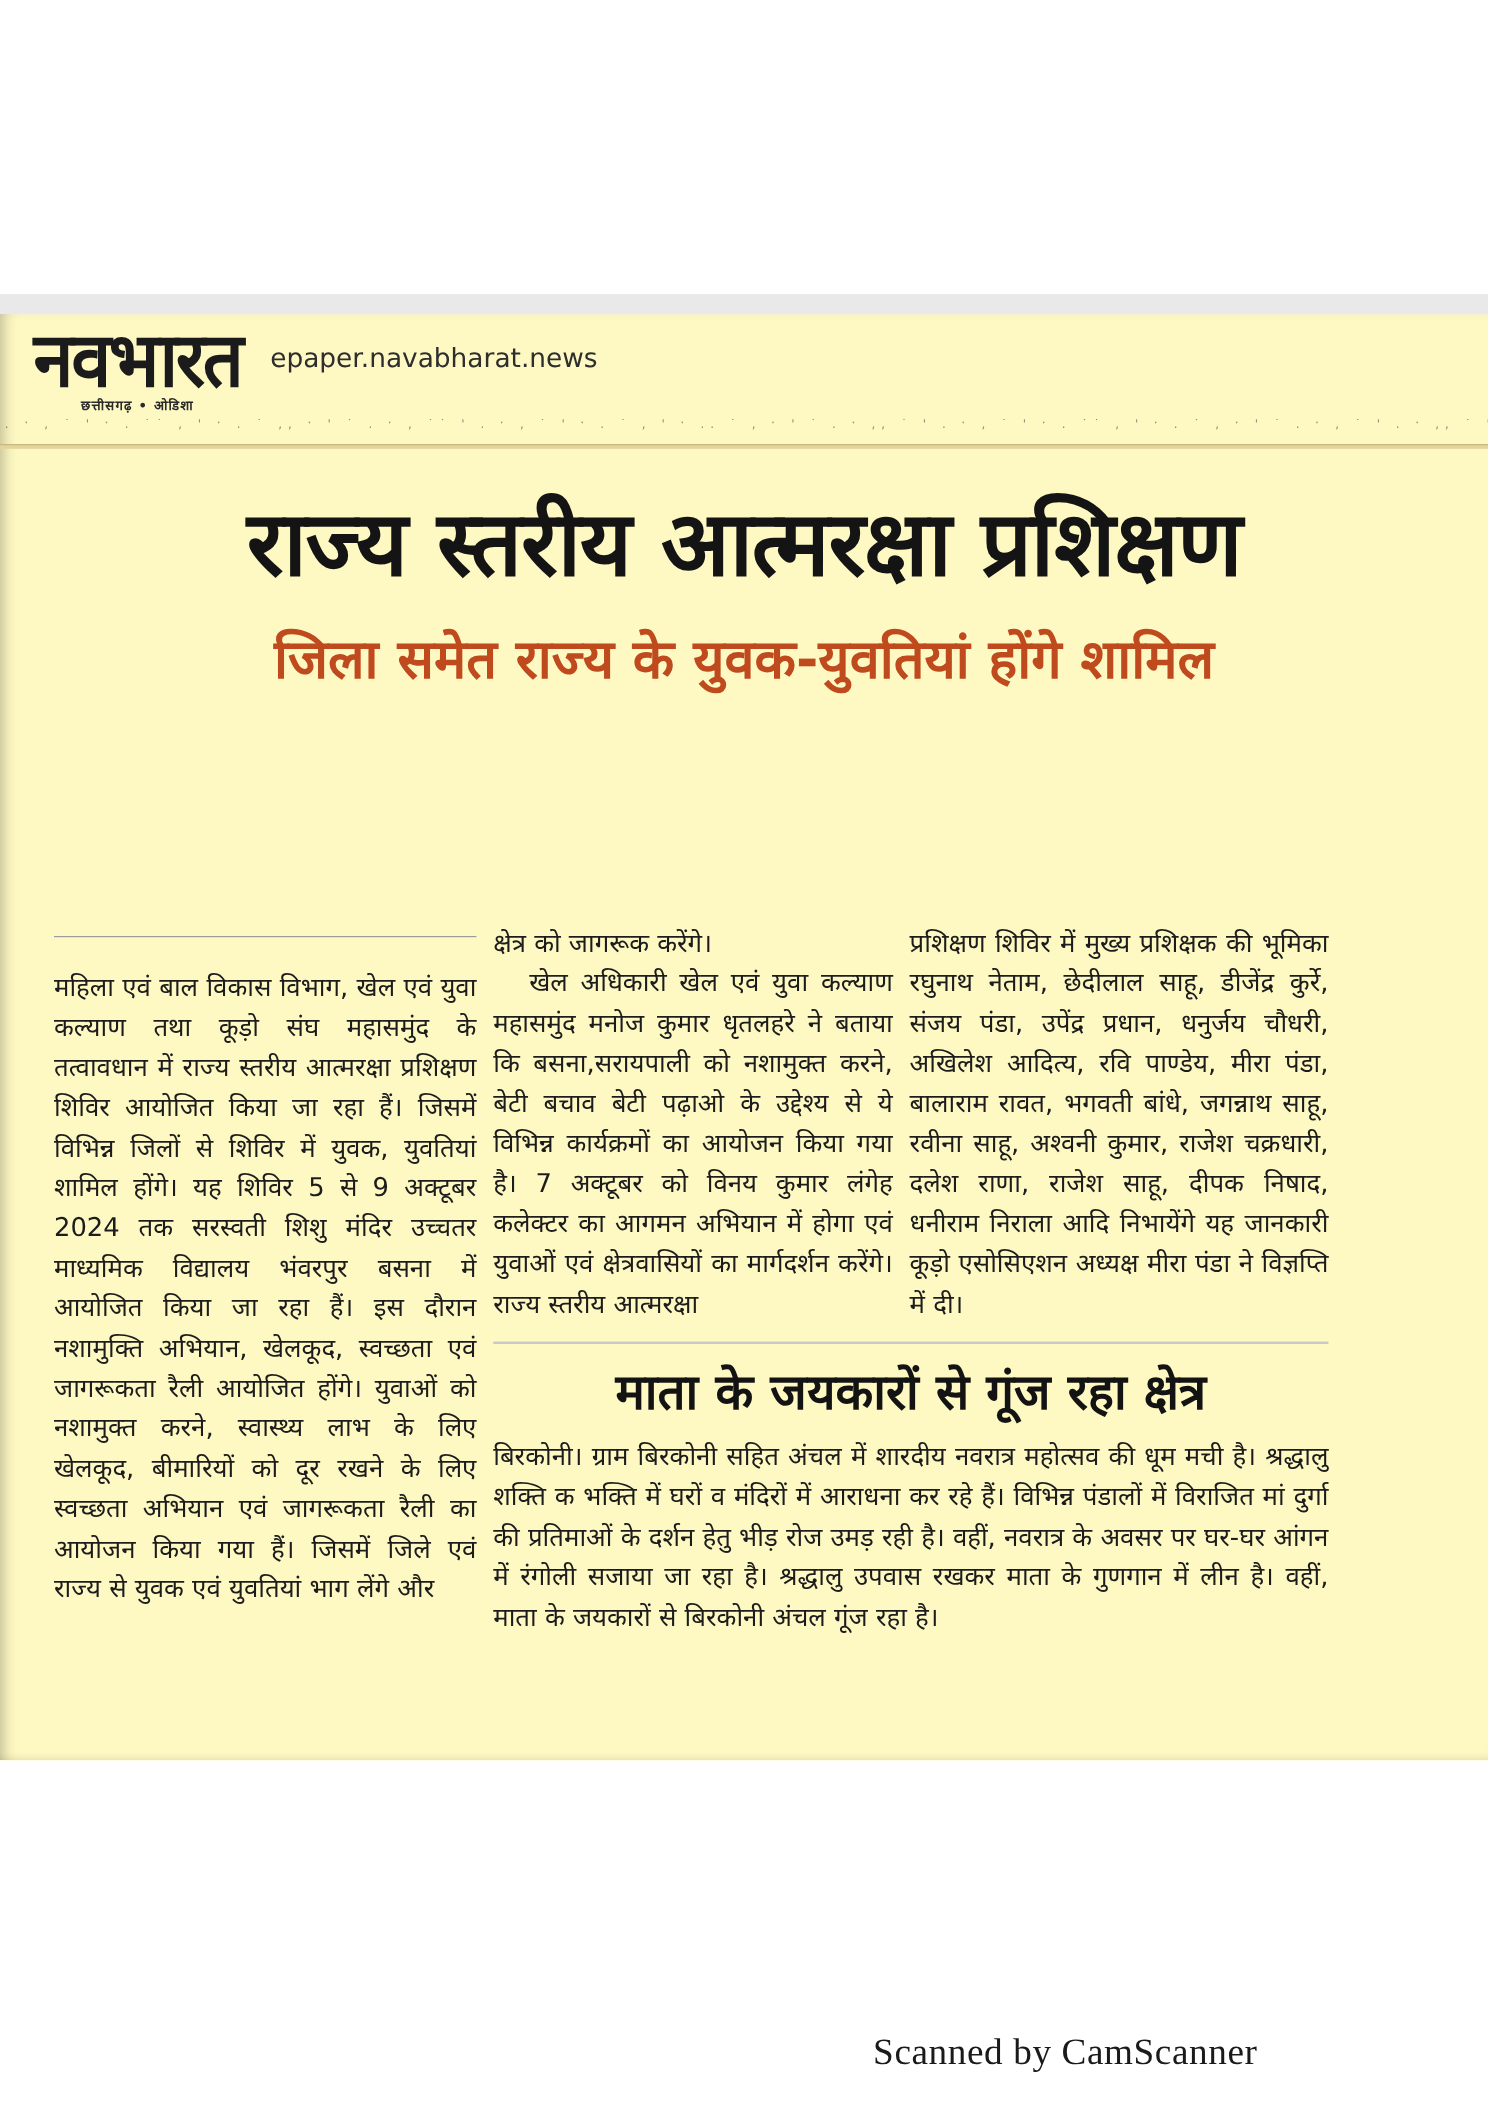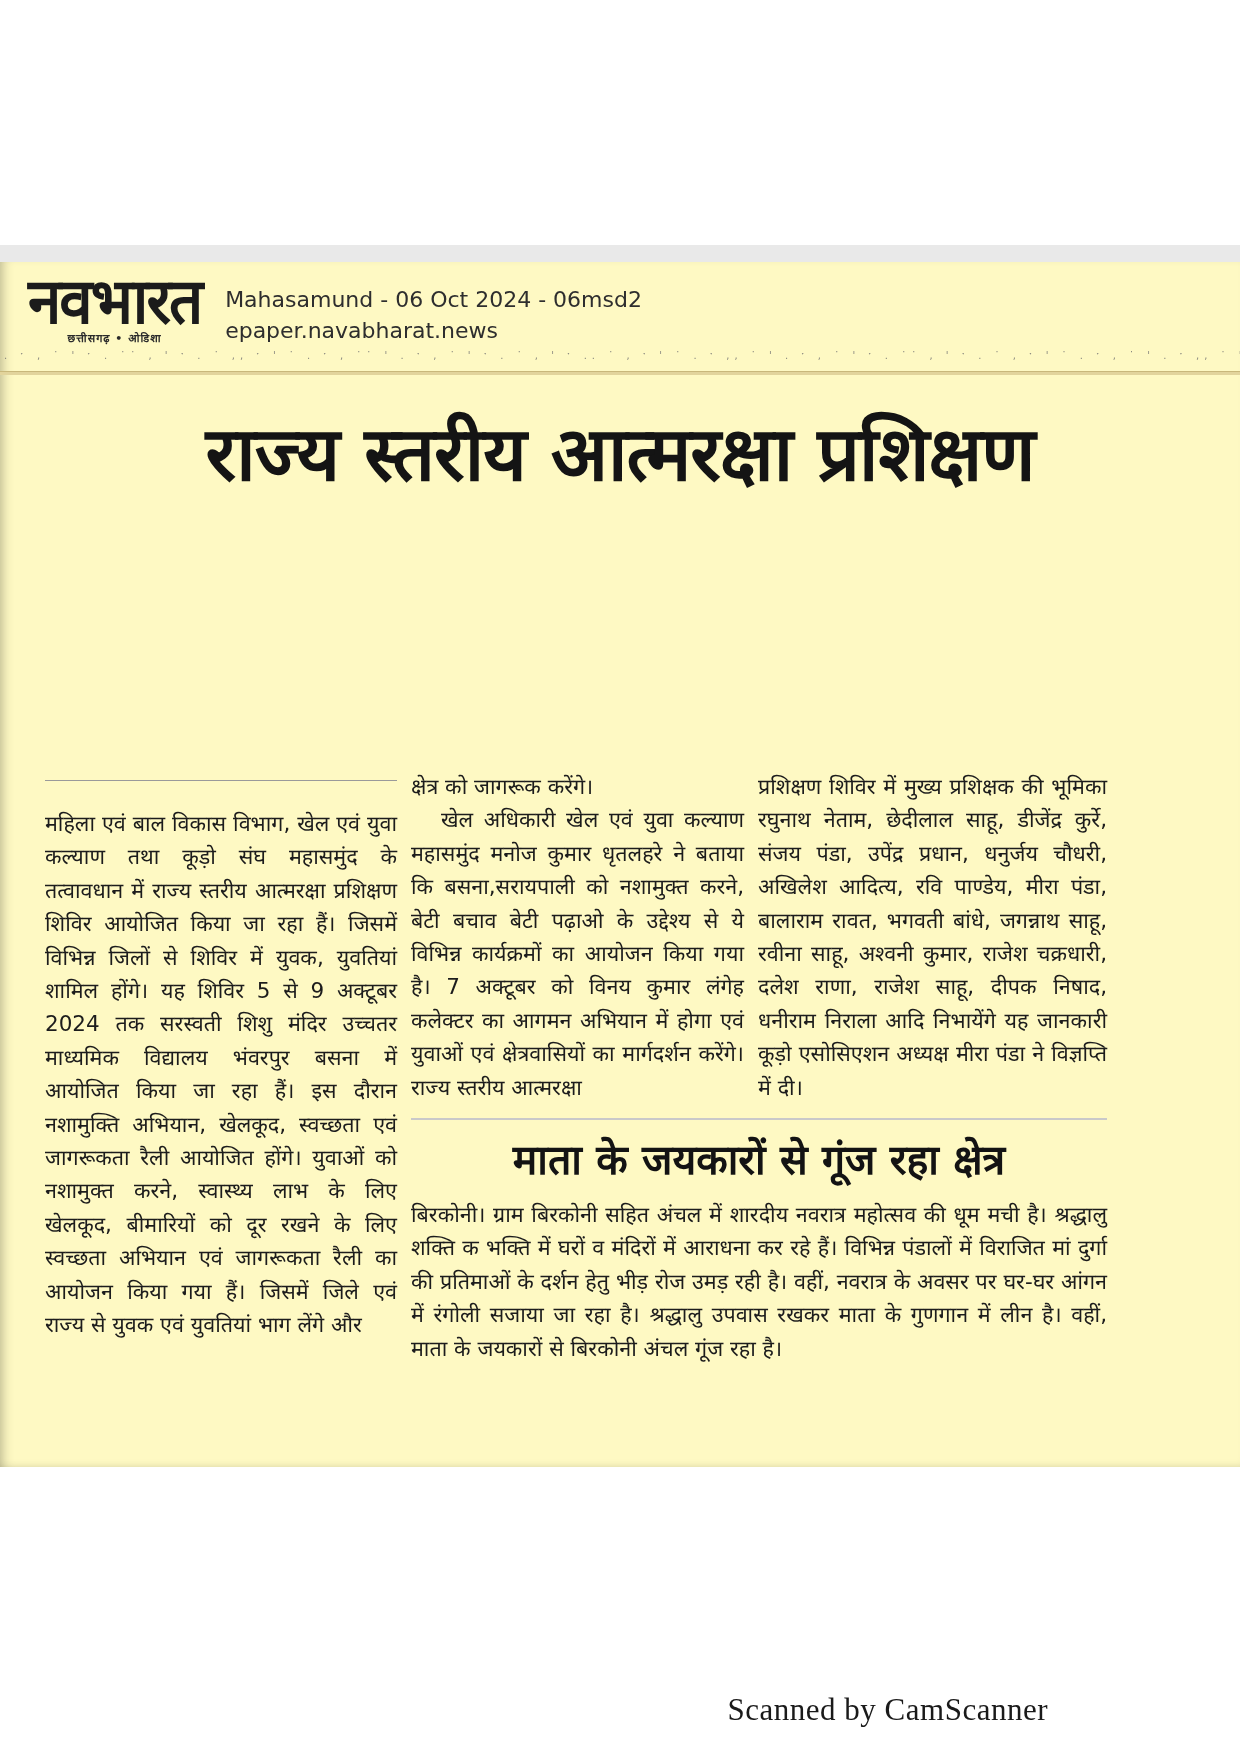--- a/index.html
+++ b/index.html
@@ -70,33 +70,33 @@
 <div class="gray-strip" style="background: rgb(233, 233, 233);"></div>
 
 <div class="paper">
 
   <div class="masthead">
     <div class="logo-block">
       <div class="logo-text">नवभारत</div>
       <div class="logo-tagline">छत्तीसगढ़ • ओडिशा</div>
     </div>
     <div class="edition-block">
-      <div>Mahasamund - 06 Oct 2024 - 06msd2</div>
       <div>epaper.navabharat.news</div>
     </div>
   </div>
 
   <div class="noise-strip">. ˑ , ˙ ' ˑ . ˙˙ ,  ' ˑ . ˙ ,, ˑ ' ˙ . ˑ , ˙˙ ' . ˑ ,  ˙ ' ˑ . ˙ , ' ˑ .. ˙ , ˑ ' ˙ . ˑ ,, ˙ ' . ˑ , ˙ ' ˑ . ˙˙ , ' ˑ . ˙ , ˑ '  ˙ . ˑ , ˙ ' . ˑ ,, ˙ ' ˑ . ˙ , ' ˑ . ˙˙ , ˑ ' ˙ .</div>
 
   <div class="tan-divider" style="background: rgb(226, 212, 156);"></div>
 
   <div class="headline-block">
     <div class="headline-line">राज्य स्तरीय आत्मरक्षा प्रशिक्षण</div>
   </div>
 
+  <div class="subheadline" id="subhead" style="color: rgb(191, 74, 30);">जिला समेत राज्य के युवक-युवतियां होंगे शामिल</div>
 
   <div class="body-area">
 
     <div class="col1">
       <hr class="byline-rule">
       <p class="bodytext">महिला एवं बाल विकास विभाग, खेल एवं युवा कल्याण तथा कूड़ो संघ महासमुंद के तत्वावधान में राज्य स्तरीय आत्मरक्षा प्रशिक्षण शिविर आयोजित किया जा रहा हैं। जिसमें विभिन्न जिलों से शिविर में युवक, युवतियां शामिल होंगे। यह शिविर 5 से 9 अक्टूबर 2024 तक सरस्वती शिशु मंदिर उच्चतर माध्यमिक विद्यालय भंवरपुर बसना में आयोजित किया जा रहा हैं। इस दौरान नशामुक्ति अभियान, खेलकूद, स्वच्छता एवं जागरूकता रैली आयोजित होंगे। युवाओं को नशामुक्त करने, स्वास्थ्य लाभ के लिए खेलकूद, बीमारियों को दूर रखने के लिए स्वच्छता अभियान एवं जागरूकता रैली का आयोजन किया गया हैं। जिसमें जिले एवं राज्य से युवक एवं युवतियां भाग लेंगे और</p>
     </div>
 
     <div class="right-region">
       <div class="cols23">

